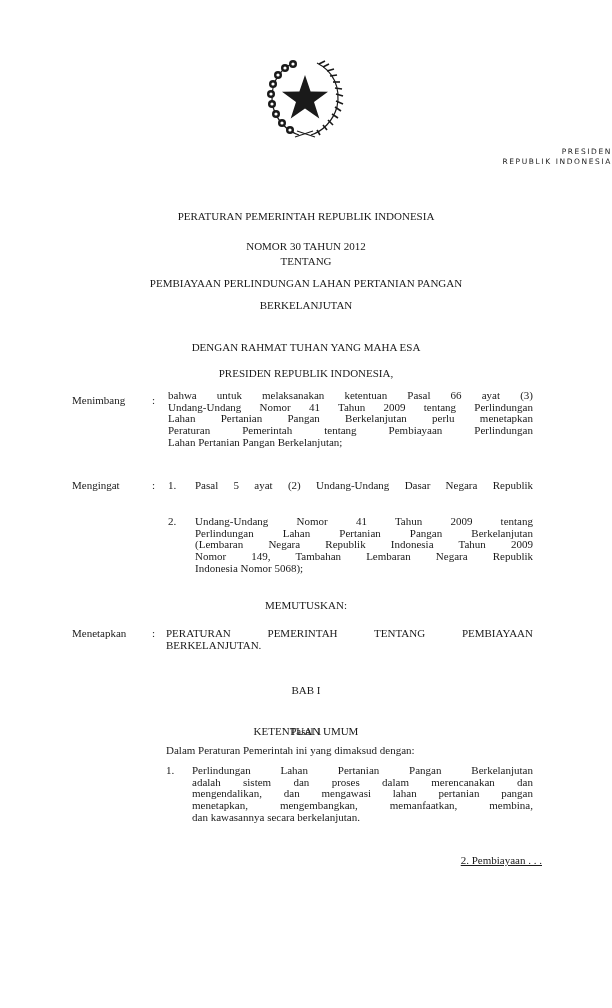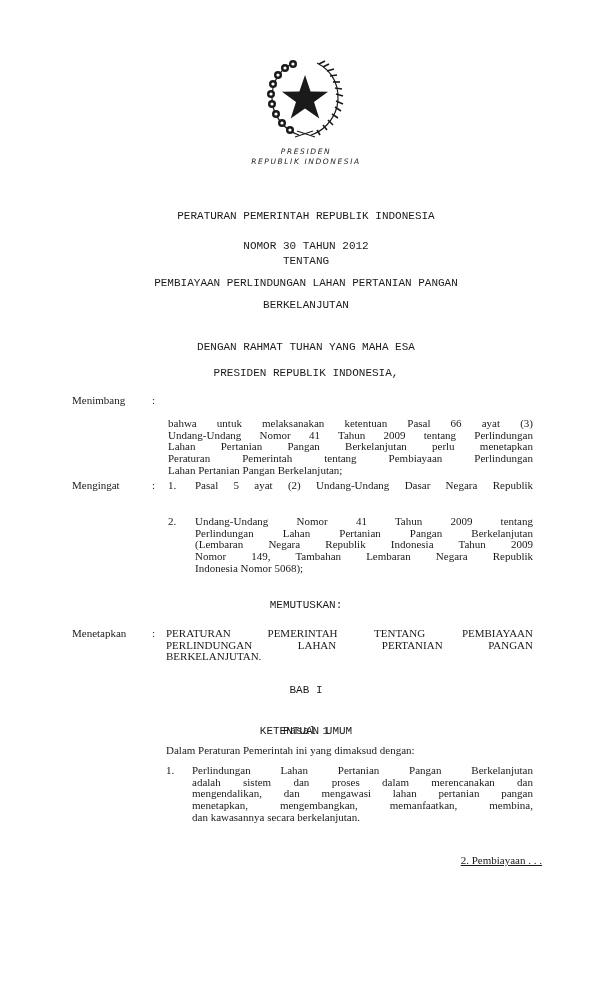--- a/index.html
+++ b/index.html
@@ -5,28 +5,27 @@
     html, body { margin: 0; padding: 0; background: #ffffff; }
     body {
       width: 612px; height: 1008px; position: relative; overflow: hidden;
       font-family: "DejaVu Serif", "Liberation Serif", serif;
       color: #1a1a1a;
     }
     .serif { font-family: "Liberation Serif", "DejaVu Serif", serif; }
     .page { position: absolute; left: 0; top: 0; width: 612px; height: 1008px; }
     .emblem { position: absolute; left: 263px; top: 57px; width: 84px; height: 84px; }
     .presiden-label {
-      position: absolute; left: 0; width: 612px; text-align: center;
+      position: absolute; left: 0; width: 612px; text-align: right;
       font-family: "DejaVu Sans", sans-serif; font-size: 7.5px; letter-spacing: 1.6px;
       color: #222;
-      font-style: italic;
     }
     .center-line {
       position: absolute; left: 0; width: 612px; text-align: center;
-      font-size: 11px; line-height: 13px; white-space: nowrap; font-family: Liberation Mono, monospace;
+      font-size: 11px; line-height: 13px; white-space: nowrap;
     }
     .label {
       position: absolute; left: 72px; font-size: 11px; line-height: 13px;
     }
     .colon {
       position: absolute; left: 152px; font-size: 11px; line-height: 13px;
     }
     .block {
       position: absolute; font-size: 11px; line-height: 11.7px;
       text-align: justify; text-align-last: left;
@@ -105,21 +104,21 @@
   <div class="center-line" style="top:240px;">NOMOR 30 TAHUN 2012</div>
   <div class="center-line" style="top:255px;">TENTANG</div>
   <div class="center-line" style="top:277px;">PEMBIAYAAN PERLINDUNGAN LAHAN PERTANIAN PANGAN</div>
   <div class="center-line" style="top:341px;">DENGAN RAHMAT TUHAN YANG MAHA ESA</div>
 
   <div class="center-line" style="top:299px;">BERKELANJUTAN</div>
   <div class="center-line" style="top:367px;">PRESIDEN REPUBLIK INDONESIA,</div>
 
   <div class="label" style="top:394px;">Menimbang</div>
   <div class="colon" style="top:394px;">:</div>
-  <div class="block" style="left:168px; top:418px; width:365px;">
+  <div class="block" style="left:168px; top:390px; width:365px;">
     <span class="ln">bahwa untuk melaksanakan ketentuan Pasal 66 ayat (3)</span>
     <span class="ln">Undang-Undang Nomor 41 Tahun 2009 tentang Perlindungan</span>
     <span class="ln">Lahan Pertanian Pangan Berkelanjutan perlu menetapkan</span>
     <span class="ln">Peraturan Pemerintah tentang Pembiayaan Perlindungan</span>
     <span class="ln last">Lahan Pertanian Pangan Berkelanjutan;</span>
   </div>
 
   <div class="label" style="top:479px;">Mengingat</div>
   <div class="colon" style="top:479px;">:</div>
   <div class="num" style="left:168px; top:479px;">1.</div>
@@ -133,21 +132,20 @@
     <span class="ln">(Lembaran Negara Republik Indonesia Tahun 2009</span>
     <span class="ln">Nomor 149, Tambahan Lembaran Negara Republik</span>
     <span class="ln last">Indonesia Nomor 5068);</span>
   </div>
 
   <div class="center-line" style="top:599px;">MEMUTUSKAN:</div>
   <div class="label" style="top:627px;">Menetapkan</div>
   <div class="colon" style="top:627px;">:</div>
   <div class="block" style="left:166px; top:628px; width:367px;">
     <span class="ln">PERATURAN PEMERINTAH TENTANG PEMBIAYAAN</span>
-    <span class="ln">PERLINDUNGAN LAHAN PERTANIAN PANGAN</span>
     <span class="ln last">BERKELANJUTAN.</span>
   </div>
 
   <div class="center-line" style="top:684px; left:0; width:612px;text-align:center;">BAB I</div>
   <div class="center-line" style="top:725px; left:0; width:612px;">KETENTUAN UMUM</div>
 
   <div class="center-line" style="top:725px; left:0; width:612px;">Pasal 1</div>
   <div class="num" style="left:166px; top:744px;">Dalam Peraturan Pemerintah ini yang dimaksud dengan:</div>
   <div class="num" style="left:166px; top:764px;">1.</div>
   <div class="block" style="left:192px; top:765px; width:341px;">

